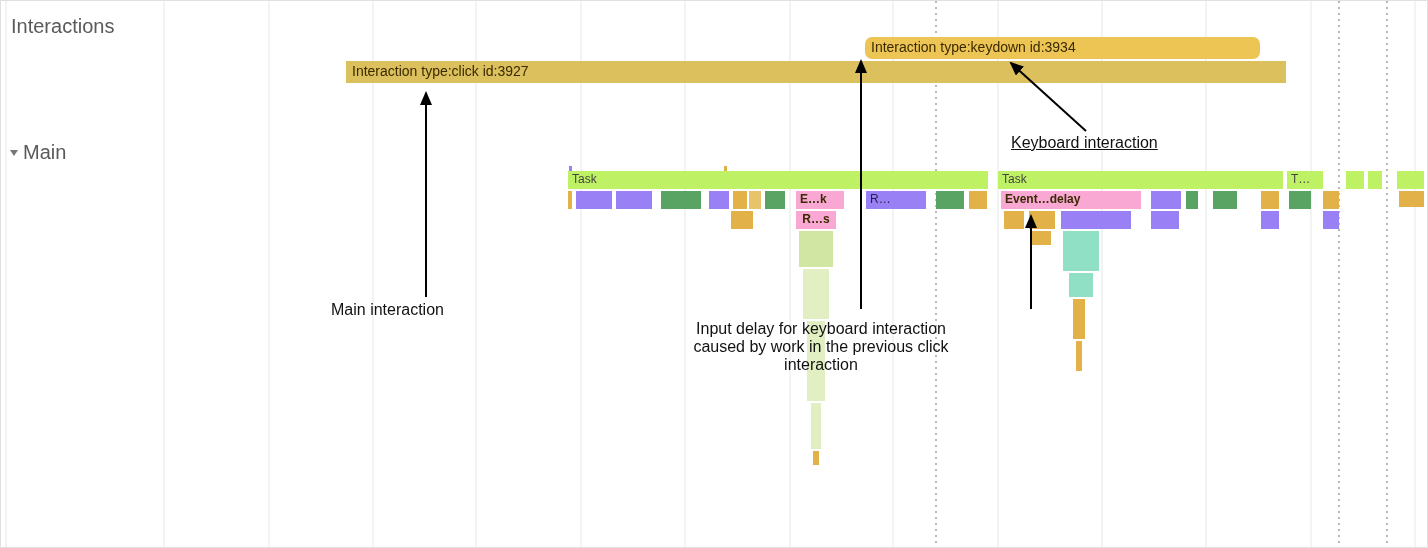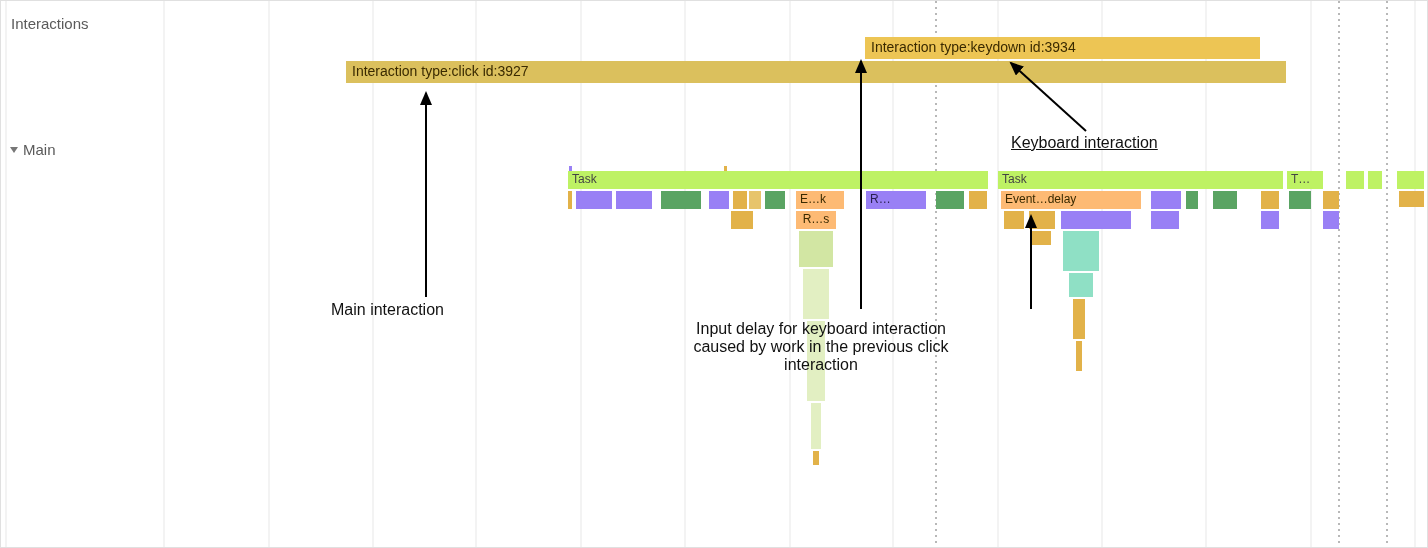--- a/index.html
+++ b/index.html
@@ -4,33 +4,33 @@
 <style>
   * { box-sizing: border-box; margin: 0; padding: 0; }
   html, body { width: 1428px; height: 548px; font-family: Arial, Helvetica, sans-serif; background: #fff; }
   .root { position: relative; width: 1428px; height: 548px; border: 1px solid #e0e0e0; overflow: hidden; }
 
   
   .grid line.major { stroke: #e7e7e7; stroke-width: 1; }
   .grid line.dotted { stroke: #b8b8b8; stroke-width: 2; stroke-dasharray: 2 4; }
 
   
-  .track-label { position: absolute; left: 10px; font-size: 15px; color: #5a5a5a; display: flex; align-items: center; gap: 6px; }
+  .track-label { position: absolute; left: 10px; font-size: 20px; color: #5a5a5a; display: flex; align-items: center; gap: 6px; }
   .track-label .tri { width: 0; height: 0; border-left: 6px solid #777; border-top: 4px solid transparent; border-bottom: 4px solid transparent; transform: rotate(90deg); }
 
   
   .bar { position: absolute; height: 22px; font-size: 14px; color: #3a2a00; white-space: nowrap; overflow: hidden; text-overflow: ellipsis; padding: 2px 6px 0 6px; }
   .bar-sm { height: 18px; font-size: 12px; padding: 1px 4px 0 4px; }
   .bar-tn { height: 18px; padding: 0; }
 
   
   .c-inter-dark  { background: #dbc05d; }
   .c-inter-light { background: #edc554; }
   .c-task        { background: #bef264; color: #444; }
-  .c-event       { background: #fdba74; }
+  .c-event       { background: #f9a8d4; font-weight: bold; }
   .c-purple      { background: #9980f5; }
   .c-green       { background: #5aa463; }
   .c-lime        { background: #d2e6a3; }
   .c-lime2       { background: #e2efc2; }
   .c-teal        { background: #8fe0c5; }
   .c-amber       { background: #e2b249; }
   .c-amber2      { background: #e7c46c; }
 
   
   .anno { position: absolute; font-size: 16px; color: #111; }
@@ -70,21 +70,21 @@
   </svg>
 
   <div class="track-label" style="top:14px;">
     <span>Interactions</span>
   </div>
   <div class="track-label" style="top:140px;">
     <span class="tri"></span>
     <span>Main</span>
   </div>
 
-  <div class="bar c-inter-light" style="left:864px; top:36px; width:395px;">
+  <div class="bar c-inter-light" style="left:864px; top:36px; width:395px;border-radius:7px;">
     <span>Interaction type:keydown id:3934</span>
   </div>
 
   <div class="bar c-inter-dark" style="left:345px; top:60px; width:940px;">
     <span>Interaction type:click id:3927</span>
   </div>
 
   <div class="tickbar c-purple" style="left:568px; top:165px; width:3px;"></div>
   <div class="tickbar c-amber" style="left:723px; top:165px; width:3px;"></div>
 

